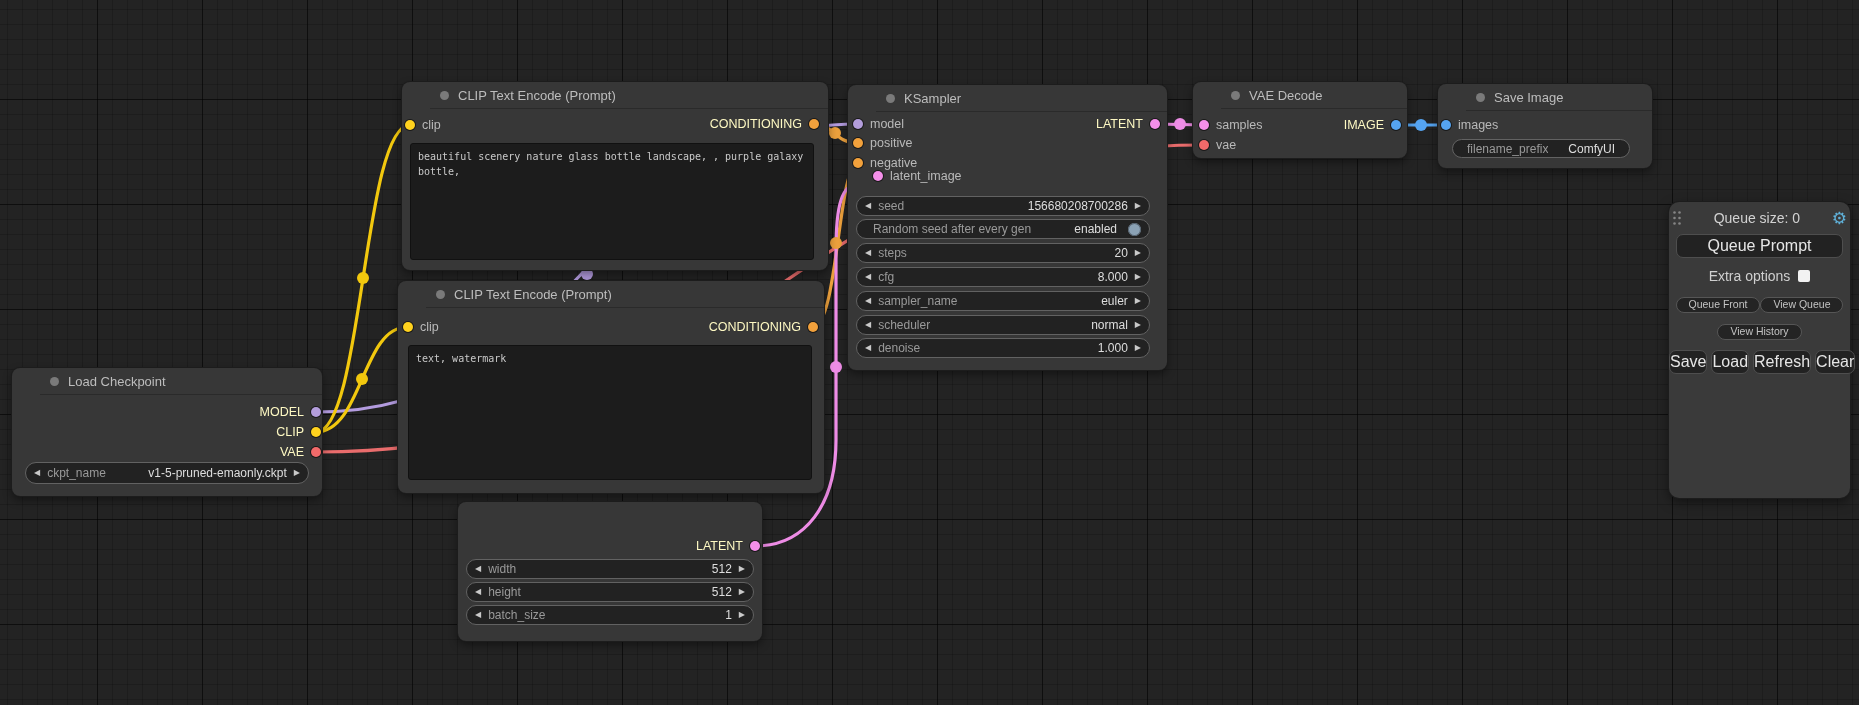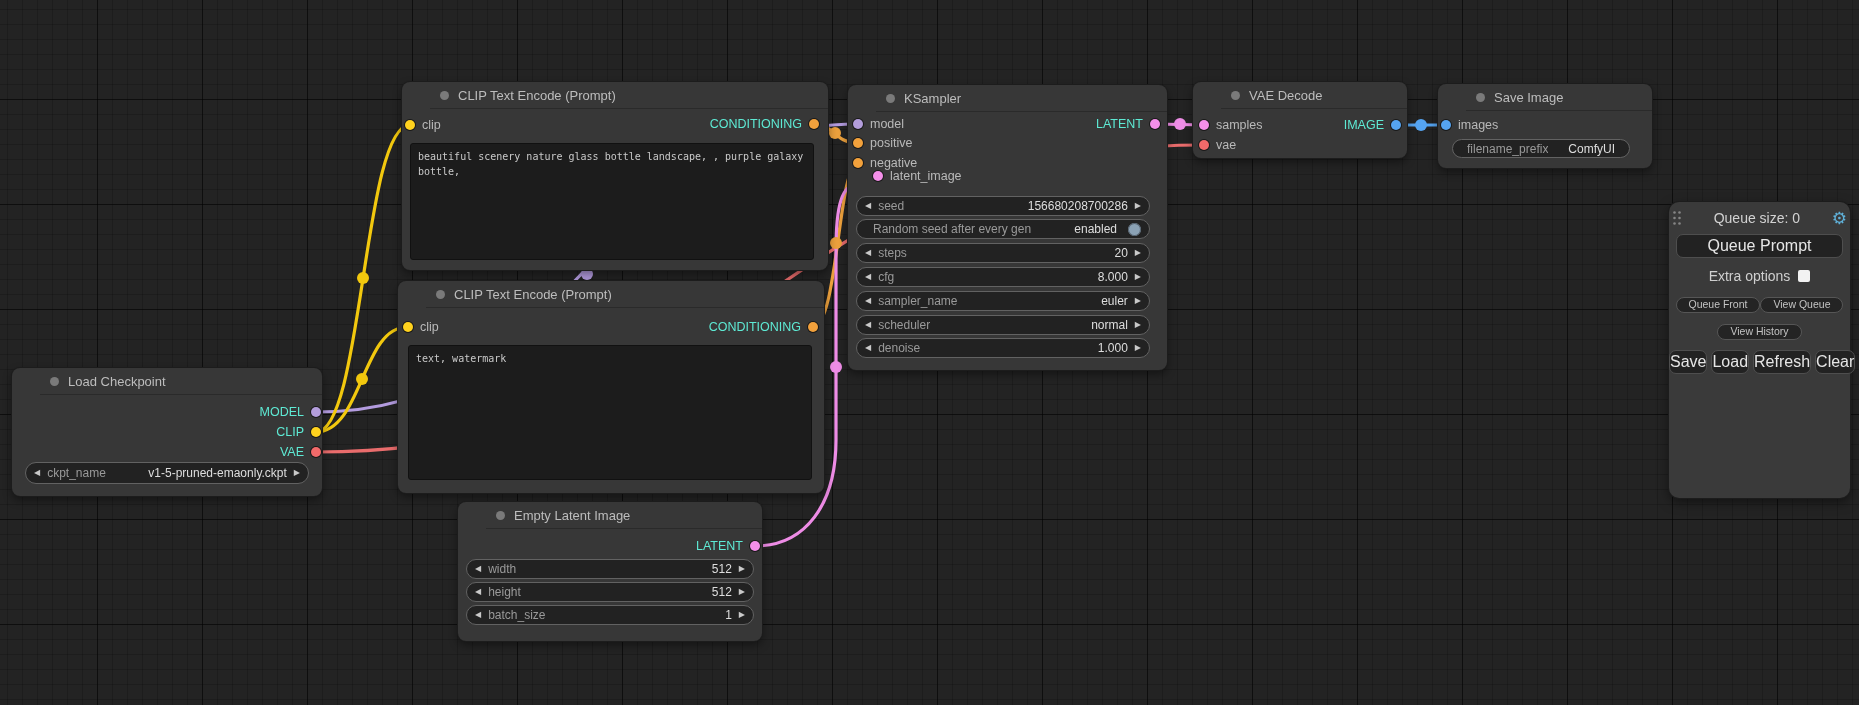--- a/index.html
+++ b/index.html
@@ -23,21 +23,21 @@
     box-shadow:0 0 0 1px #1c1c1c, 0 4px 10px rgba(0,0,0,.45);
   }
   .node-title{
     display:flex;align-items:center;gap:9px;height:26px;padding:0 10px;
     border-bottom:1px solid rgba(0,0,0,.22);
     color:#bdbdbd;font-size:13px;white-space:nowrap;margin-left:28px;
   }
   .title-dot{width:9px;height:9px;border-radius:50%;background:#7a7a7a;flex:0 0 auto;}
   .port{position:absolute;display:flex;align-items:center;gap:7px;height:14px;
         font-size:12.5px;color:#b9b9b9;white-space:nowrap;}
-  .port.out{color:#5eead4;}
+  .port.out{color:#fef9c3;}
   .pdot{width:10px;height:10px;border-radius:50%;flex:0 0 auto;box-shadow:0 0 0 1px #191919;}
   .c-model{background:#b39ddb;} .c-clip{background:#ffd21e;} .c-vae{background:#f26a6a;}
   .c-cond{background:#f2a13c;} .c-latent{background:#f48fe9;} .c-image{background:#55a4f1;}
   .widget{
     position:absolute;display:flex;align-items:center;gap:7px;height:20px;
     background:#222;border:1px solid #626262;border-radius:999px;
     padding:0 8px;box-sizing:border-box;font-size:12px;white-space:nowrap;
   }
   .w-label{color:#9a9a9a;overflow:hidden;text-overflow:ellipsis;}
   .w-value{color:#dedede;margin-left:auto;}
@@ -149,24 +149,20 @@
       <span>clip</span>
     </div>
     <div class="port out" style="top:39px;right:6px;">
       <span>CONDITIONING</span>
       <span class="pdot c-cond"></span>
     </div>
     <div class="prompt-box" style="left:10px;top:64px;width:404px;height:135px;">text, watermark</div>
   </div>
 
   <div class="node" style="left:458px;top:502px;width:304px;height:139px;">
-    <div class="node-title">
-      <span class="title-dot"></span>
-      <span>Empty Latent Image</span>
-    </div>
     <div class="port out" style="top:37px;right:2px;">
       <span>LATENT</span>
       <span class="pdot c-latent"></span>
     </div>
     <div class="widget" style="left:8px;top:57px;width:288px;">
       <span class="w-arrow">◀</span>
       <span class="w-label">width</span>
       <span class="w-value">512</span>
       <span class="w-arrow">▶</span>
     </div>

